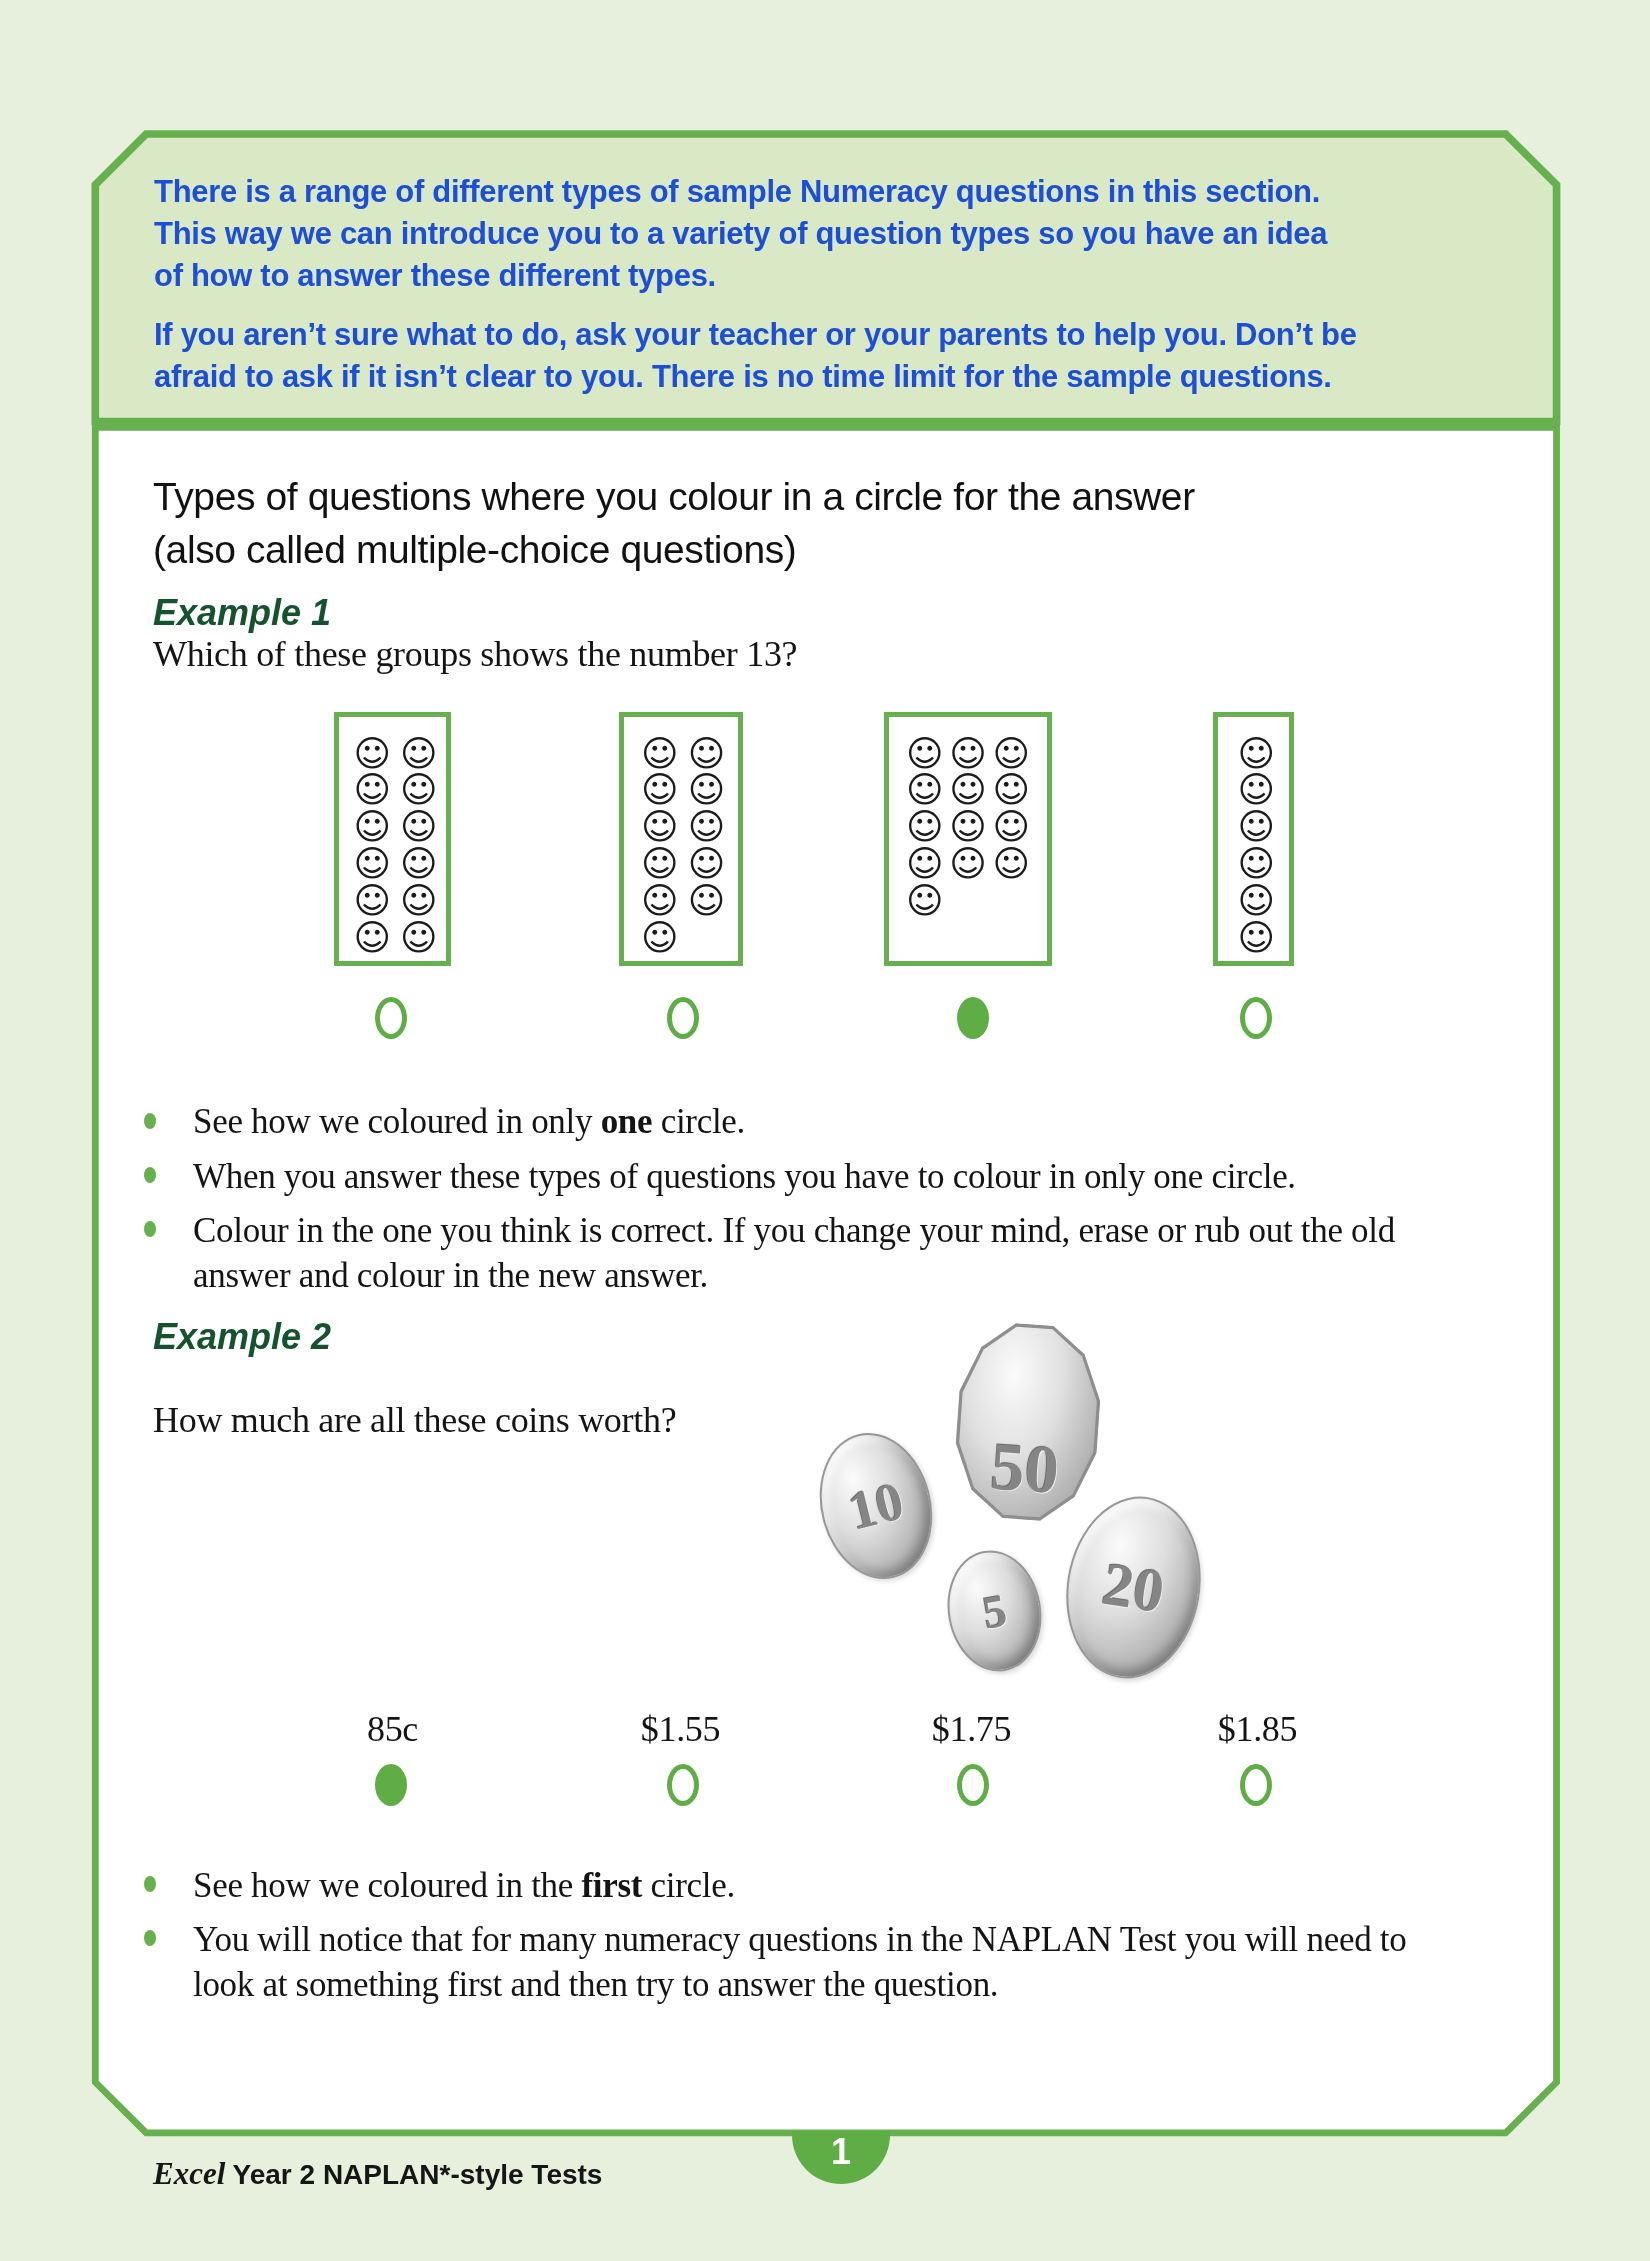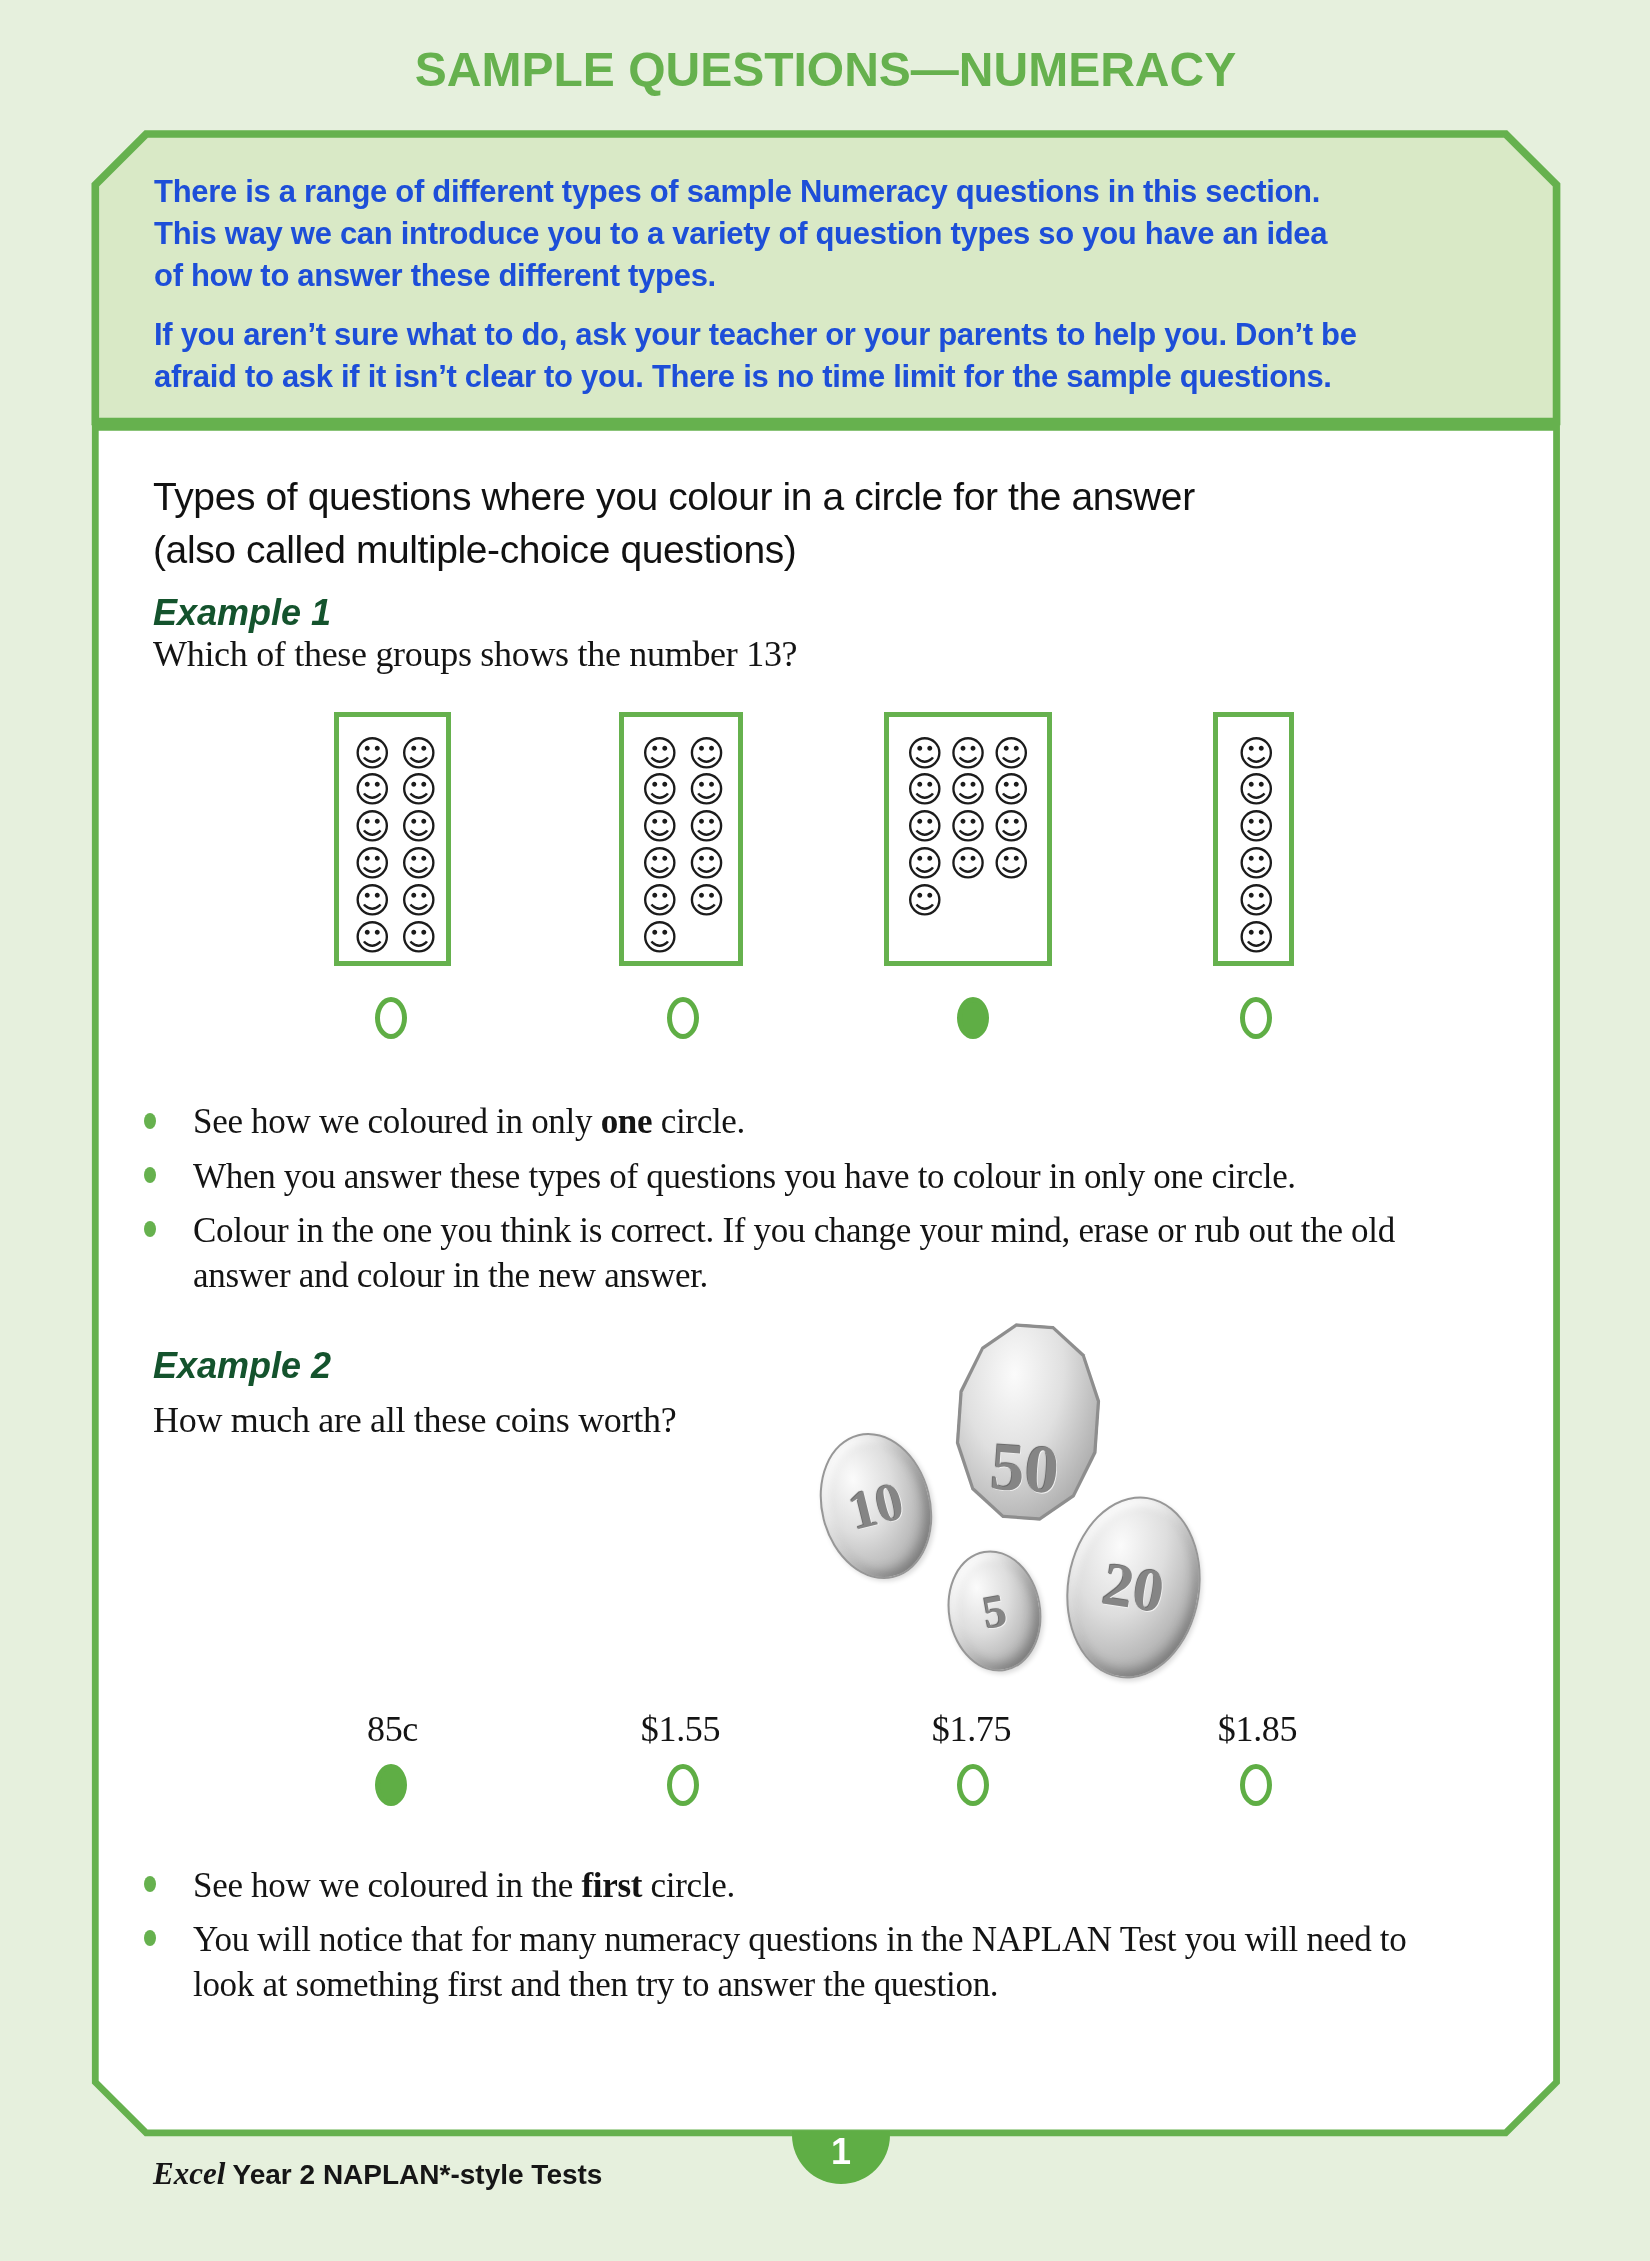--- a/index.html
+++ b/index.html
@@ -14,21 +14,21 @@
   .intro-p{left:154px;width:1391px;font-size:31px;font-weight:bold;color:#1d4ed8;
            line-height:42px;white-space:pre-line;letter-spacing:-0.3px;}
   .intro-p1{top:171px;}
   .intro-p2{top:314px;}
 
   .sec-heading{left:153px;top:470px;width:1391px;font-size:39px;font-weight:normal;color:#111;
                line-height:53px;white-space:pre-line;letter-spacing:-0.4px;}
 
   .ex-label{left:153px;font-size:36px;font-weight:bold;font-style:italic;color:#14532d;}
   .ex1-label{top:592px;}
-  .ex2-label{top:1345px;}
+  .ex2-label{top:1316px;}
 
   .serif{font-family:"Liberation Serif",serif;color:#141414;letter-spacing:-0.3px;}
   .question{left:153px;font-size:36px;}
   .ex1-q{top:633px;}
   .ex2-q{top:1399px;}
 
   .smiley-box{position:absolute;z-index:2;top:712px;height:254px;border:5.1px solid #66b14e;
               background:#fff;display:flex;flex-direction:column;gap:0.8px;box-sizing:border-box;
               padding-top:18.7px;}
   .sb1{left:334px;width:117px;padding-left:14.4px;}
@@ -86,21 +86,20 @@
 </head>
 <body>
 
 <div class="page">
 
   <svg class="bg-svg" width="1651" height="2261" viewBox="0 0 1946 2666">
     <path d="M 172 158 L 1775 158 L 1835 218 L 1835 497 L 112 497 L 112 218 Z" fill="#d9e9c6" stroke="#66b14e" stroke-width="9"></path>
     <path d="M 112 504 L 1835 504 L 1835 2455 L 1775 2515 L 172 2515 L 112 2455 Z" fill="#ffffff" stroke="#66b14e" stroke-width="8"></path>
   </svg>
 
-  <div class="abs title">SAMPLE QUESTIONS—NUMERACY</div>
 
   <div class="abs intro-p intro-p1">There is a range of different types of sample Numeracy questions in this section.
 This way we can introduce you to a variety of question types so you have an idea
 of how to answer these different types.</div>
   <div class="abs intro-p intro-p2">If you aren’t sure what to do, ask your teacher or your parents to help you. Don’t be
 afraid to ask if it isn’t clear to you. There is no time limit for the sample questions.</div>
 
   <div class="abs sec-heading">Types of questions where you colour in a circle for the answer
 (also called multiple-choice questions)</div>
 

